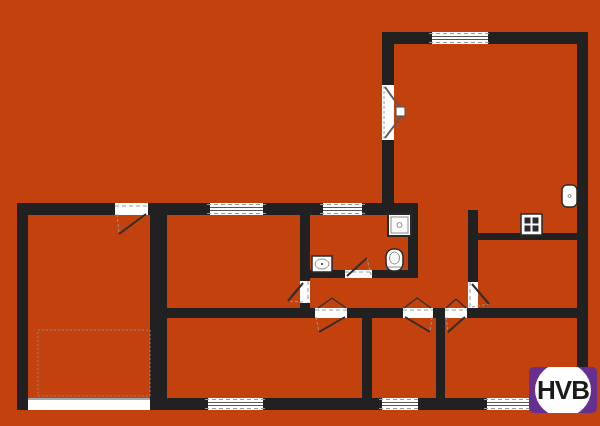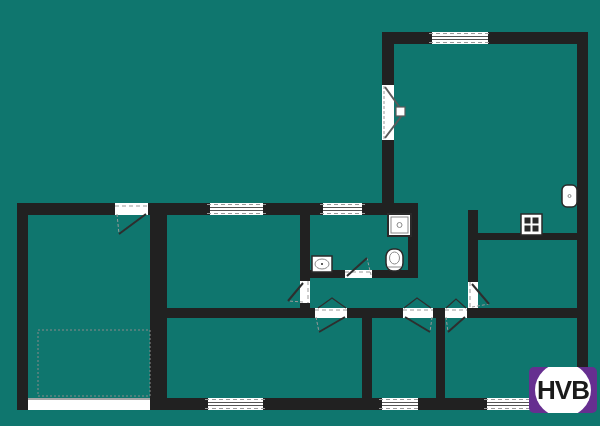--- a/index.html
+++ b/index.html
@@ -1,16 +1,16 @@
 <!DOCTYPE html>
 <html><head>
 <meta charset="utf-8">
 <style>
   html,body{margin:0;padding:0;background:#ffffff;font-family:"Liberation Sans",sans-serif;}
-  .stage{position:relative;width:600px;height:426px;background:#0f766e;overflow:hidden;}
+  .stage{position:relative;width:600px;height:426px;background:#c2410c;overflow:hidden;}
   svg{position:absolute;left:0;top:0;}
   .logo{position:absolute;left:529px;top:367px;width:68px;height:46px;border-radius:5px;overflow:hidden;}
   .logo-circle{position:absolute;left:6px;top:-4px;width:56px;height:54px;border-radius:50%;}
   .logo-text{position:absolute;left:0;top:0;width:100%;height:100%;display:flex;align-items:center;justify-content:center;
              font-weight:bold;font-size:26px;letter-spacing:-1px;padding-top:1px;box-sizing:border-box;}
 </style>
 </head>
 <body>
 
 <div class="stage">

